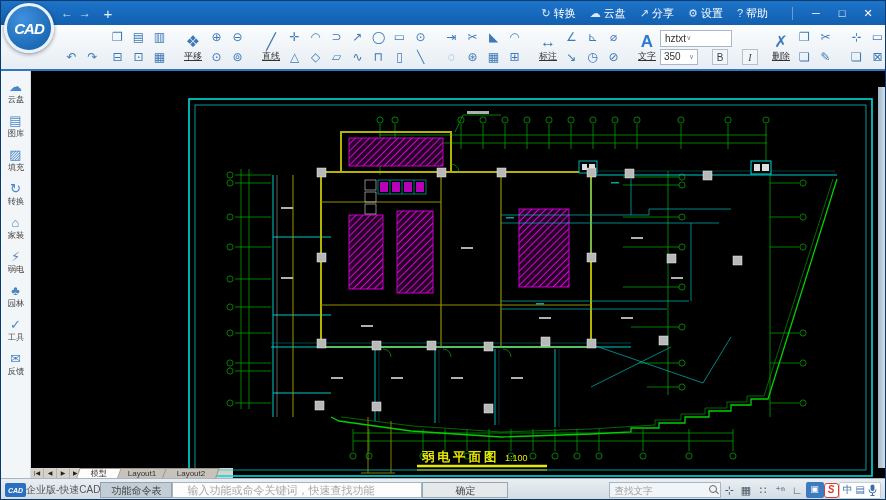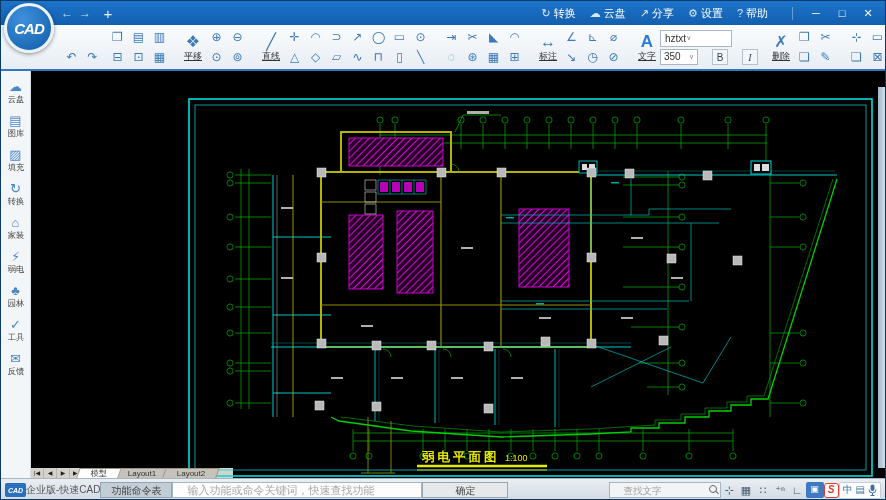--- a/index.html
+++ b/index.html
@@ -69,21 +69,21 @@
   .bottombar{height:23px;background:linear-gradient(#e9eef3,#d2dae2);border-top:1px solid #a9b5c0;
              display:flex;align-items:center;font-size:10px;color:#444;gap:0;padding:0 4px;}
   .blogo{width:21px;height:14px;background:#2b6fc0;color:#fff;font-size:7px;font-weight:bold;border-radius:2px;
          display:flex;align-items:center;justify-content:center;font-style:italic;flex:none;}
   .brand{color:#555;white-space:nowrap;}
   .cmdbtn{background:#c3cdd6;border:1px solid #93a3b1;padding:0 10px;height:16px;line-height:15px;white-space:nowrap;font-family:Liberation Serif, serif;}
   .cmdinput{width:250px;height:16px;background:#fdfdfd;border:1px solid #a5b5c2;font-size:11px;padding:0 14px;color:#444;}
   .cmdinput::placeholder{color:#a8a8a8;}
   .okbtn{background:#e6e9ec;border:1px solid #9aa5ae;width:86px;text-align:center;height:16px;line-height:15px;}
   .findwrap{margin-left:auto;display:flex;align-items:center;height:16px;border:1px solid #a5b5c2;background:#f2f5f8;}
-  .findinput{width:96px;height:14px;border:none;background:transparent;font-size:9.5px;padding:0 14px;color:#444;outline:none;}
+  .findinput{width:96px;height:14px;border:none;background:transparent;font-size:9.5px;padding:0 5px;color:#444;outline:none;}
   .findinput::placeholder{color:#a0a0a0;}
   .mag{position:relative;width:14px;height:14px;flex:none;}
   .mag::before{content:"";position:absolute;left:3px;top:2px;width:6px;height:6px;border:1.3px solid #666;border-radius:50%;}
   .mag::after{content:"";position:absolute;left:9px;top:9px;width:4px;height:1.3px;background:#666;transform:rotate(45deg);}
   .sticon{font-size:11px;color:#4a5a6a;width:17px;text-align:center;line-height:18px;}
   .scrbtn{width:18px;height:16px;background:#3d7ac0;color:#fff;font-size:9px;text-align:center;line-height:15px;border-radius:2px;}
   .sogou{width:15px;height:15px;background:#fff;border-radius:3px;color:#e23a2e;font-weight:bold;font-style:italic;
          border:1.5px solid #e23a2e;font-size:10px;line-height:12px;text-align:center;flex:none;}
   .tray{background:#fff;border:1px solid #c5ccd2;border-radius:2px;display:flex;align-items:center;height:17px;padding:0 3px;gap:3px;}
   .trayic{font-size:10px;color:#3d6ea8;line-height:16px;}

